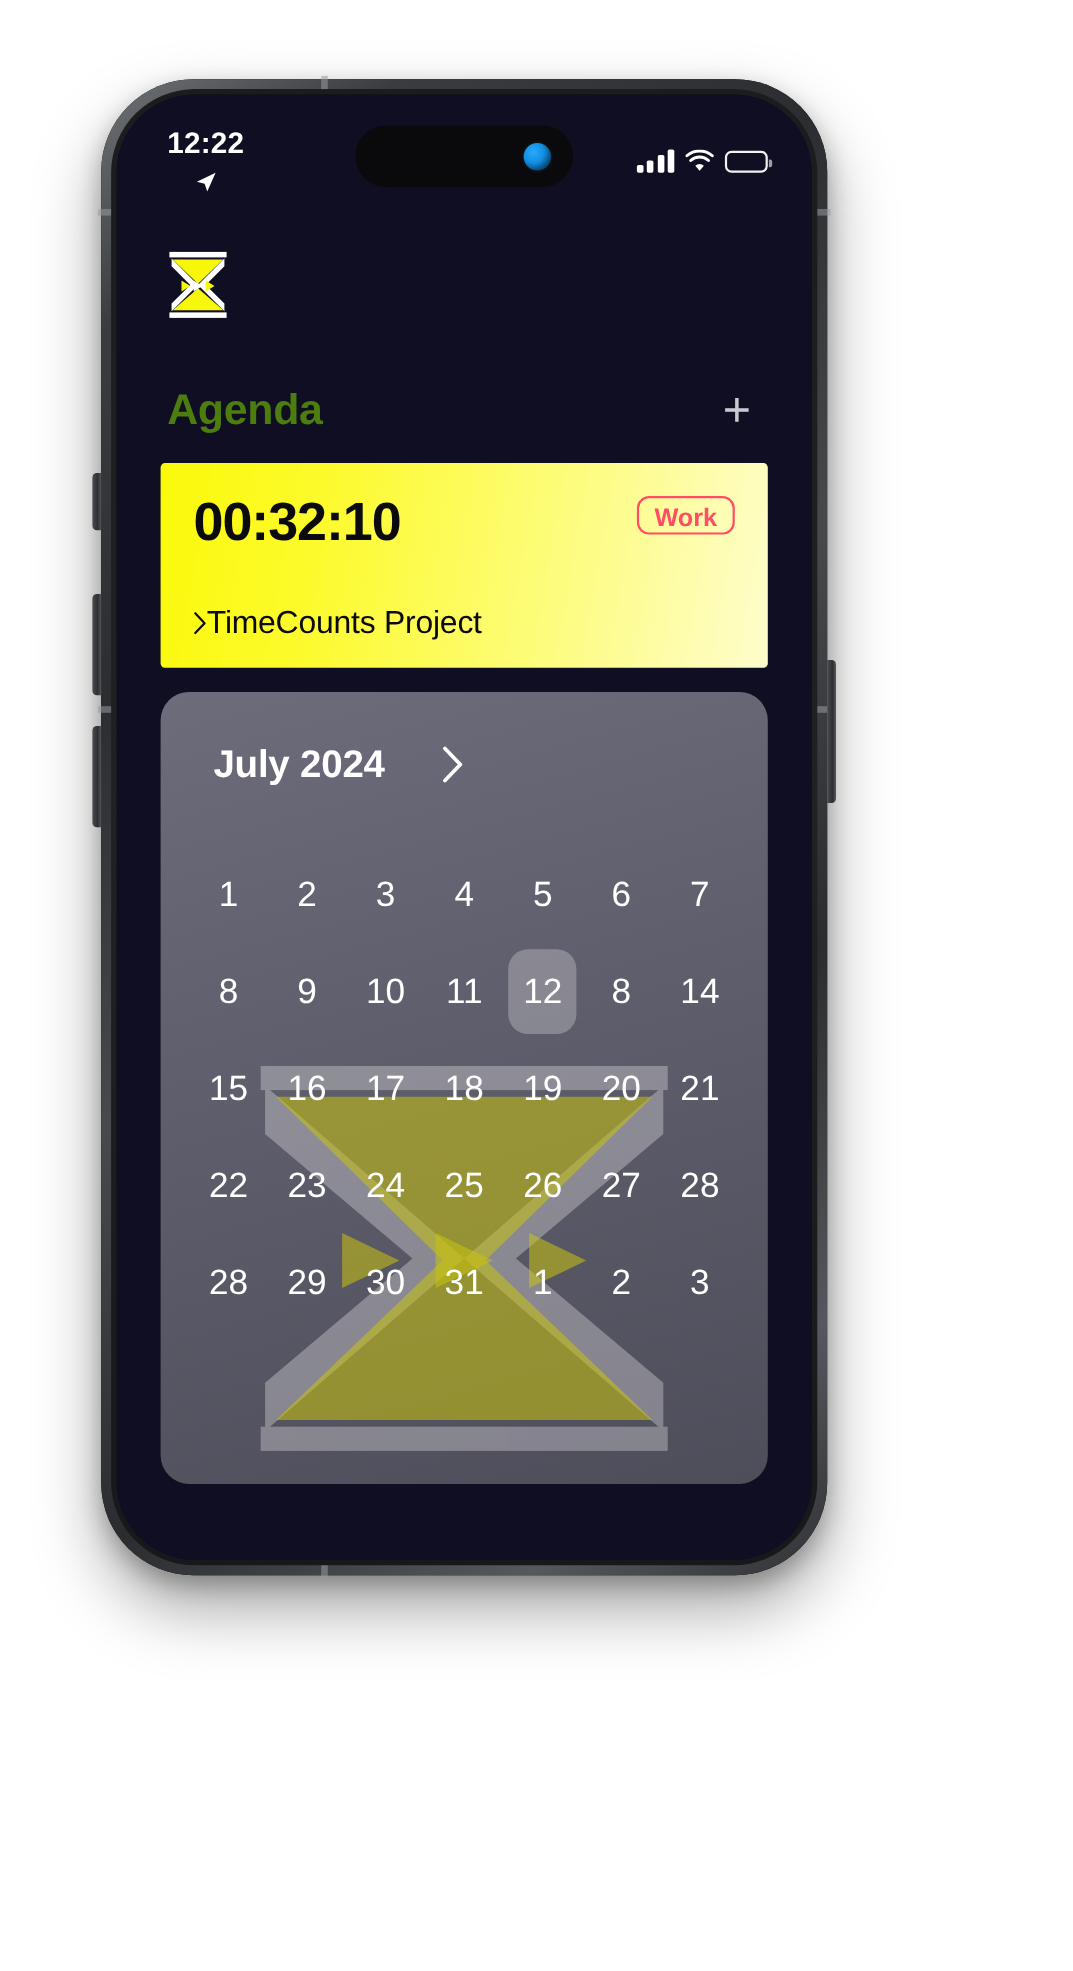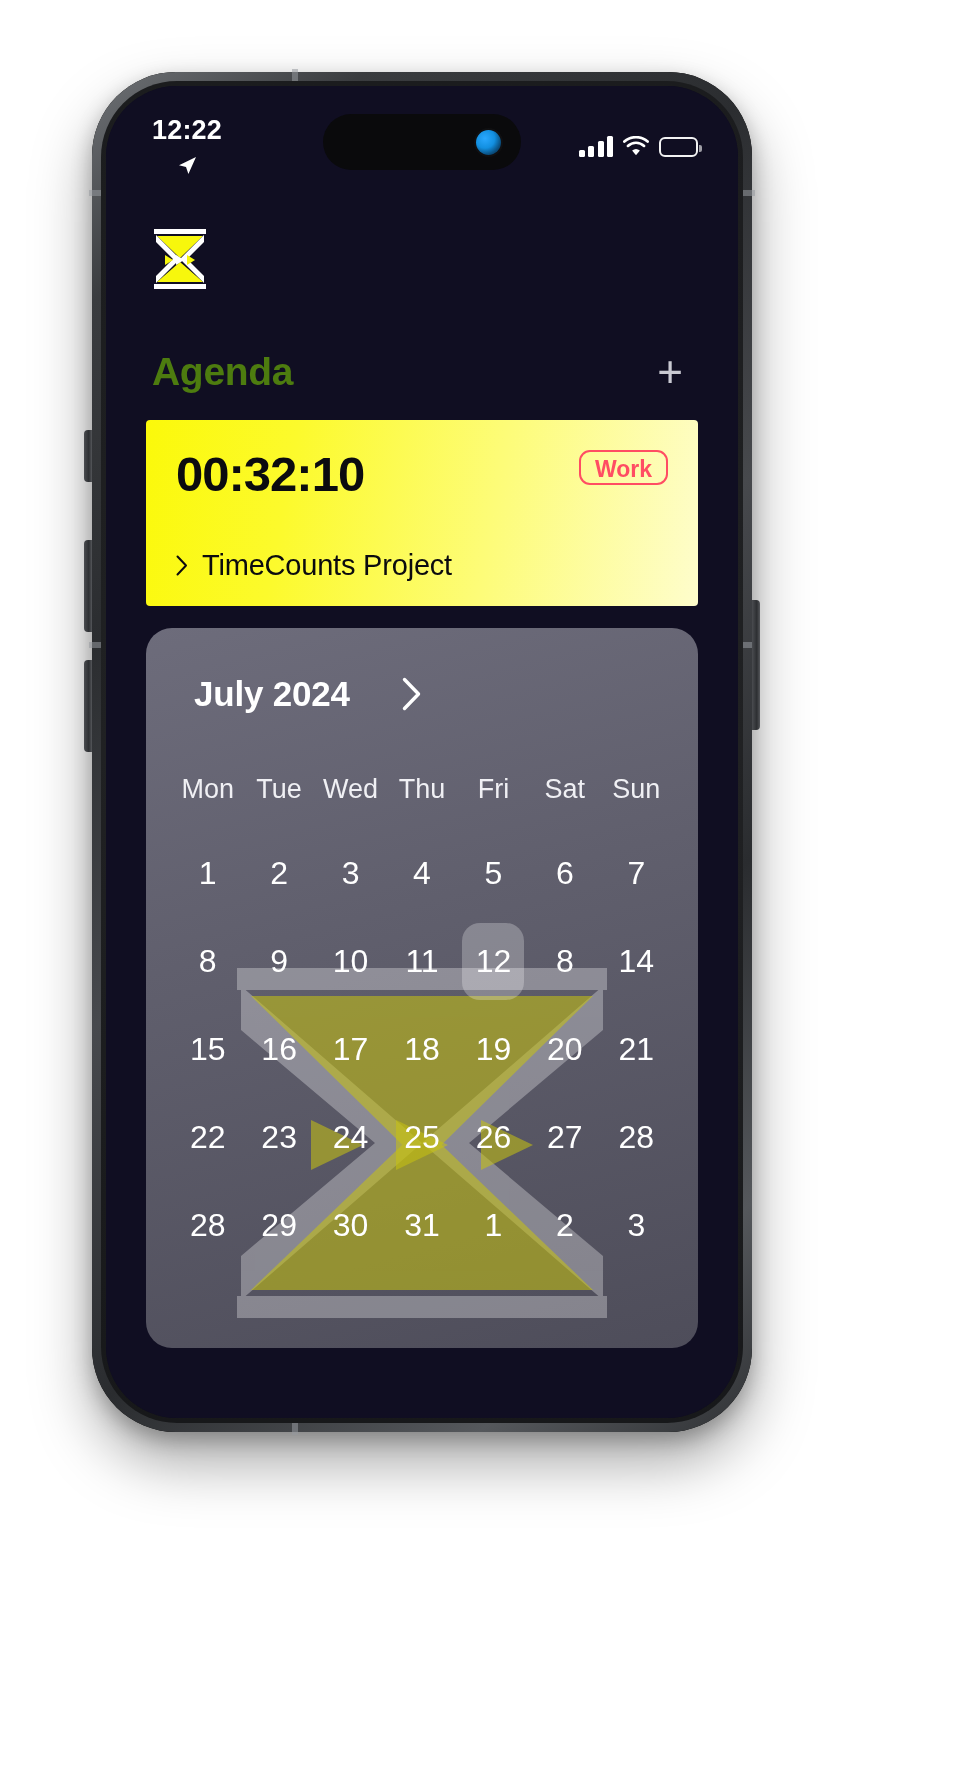--- a/index.html
+++ b/index.html
@@ -169,21 +169,21 @@
     font-size: 49px; font-weight: 800; color: #0b0b0f; letter-spacing: -1px;
     line-height: 1;
   }
   #timer-tag {
     border: 2px solid #ff4d63; color: #ff4d63;
     border-radius: 11px; padding: 6px 14px 2px 14px;
     font-size: 23px; font-weight: 700; line-height: 1;
     background: transparent; cursor: pointer;
   }
   #timer-project-row {
-    display: flex; align-items: center; gap: 14px; cursor: pointer;
+    display: flex; align-items: center; cursor: pointer;
   }
   .chev-sm { width: 12px; height: 21px; flex: none; }
   #timer-project {
     font-size: 29px; font-weight: 500; color: #0b0b0f; letter-spacing: -0.2px;
   }
 
   
   #calendar-card {
     position: relative;
     margin: 22px 40px 0 40px;
@@ -317,29 +317,20 @@
               </g>
             </svg>
 
             <div id="cal-head">
               <div id="cal-month">July 2024</div>
               <svg id="cal-next" viewBox="0 0 20 34">
                 <path d="M2.5 2.5 L16.5 17 L2.5 31.5" fill="none" stroke="#ffffff" stroke-width="3.4" stroke-linecap="round" stroke-linejoin="round"></path>
               </svg>
             </div>
 
-            <div id="weekday-row">
-                <div class="weekday">Mon</div>
-                <div class="weekday">Tue</div>
-                <div class="weekday">Wed</div>
-                <div class="weekday">Thu</div>
-                <div class="weekday">Fri</div>
-                <div class="weekday">Sat</div>
-                <div class="weekday">Sun</div>
-              </div>
             <div id="weeks-container">
                 <div class="week-row">
                   <div class="day">
                     <span class="dnum">1</span>
                   </div>
                   <div class="day">
                     <span class="dnum">2</span>
                   </div>
                   <div class="day">
                     <span class="dnum">3</span>

